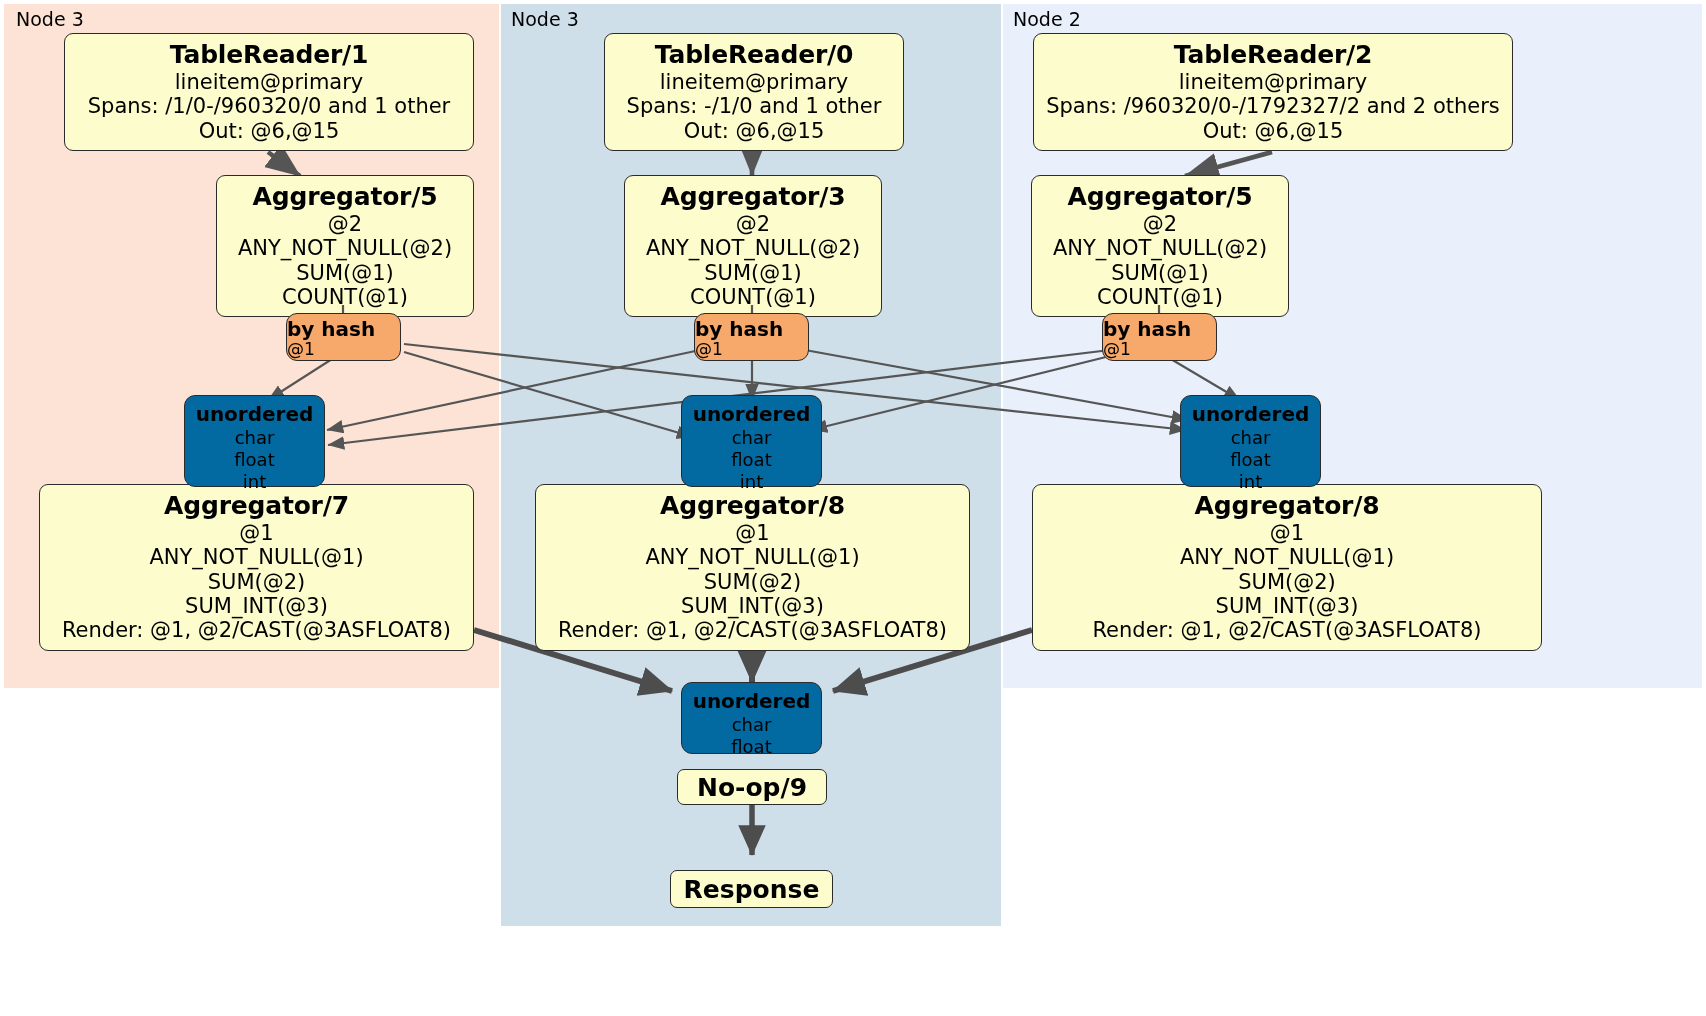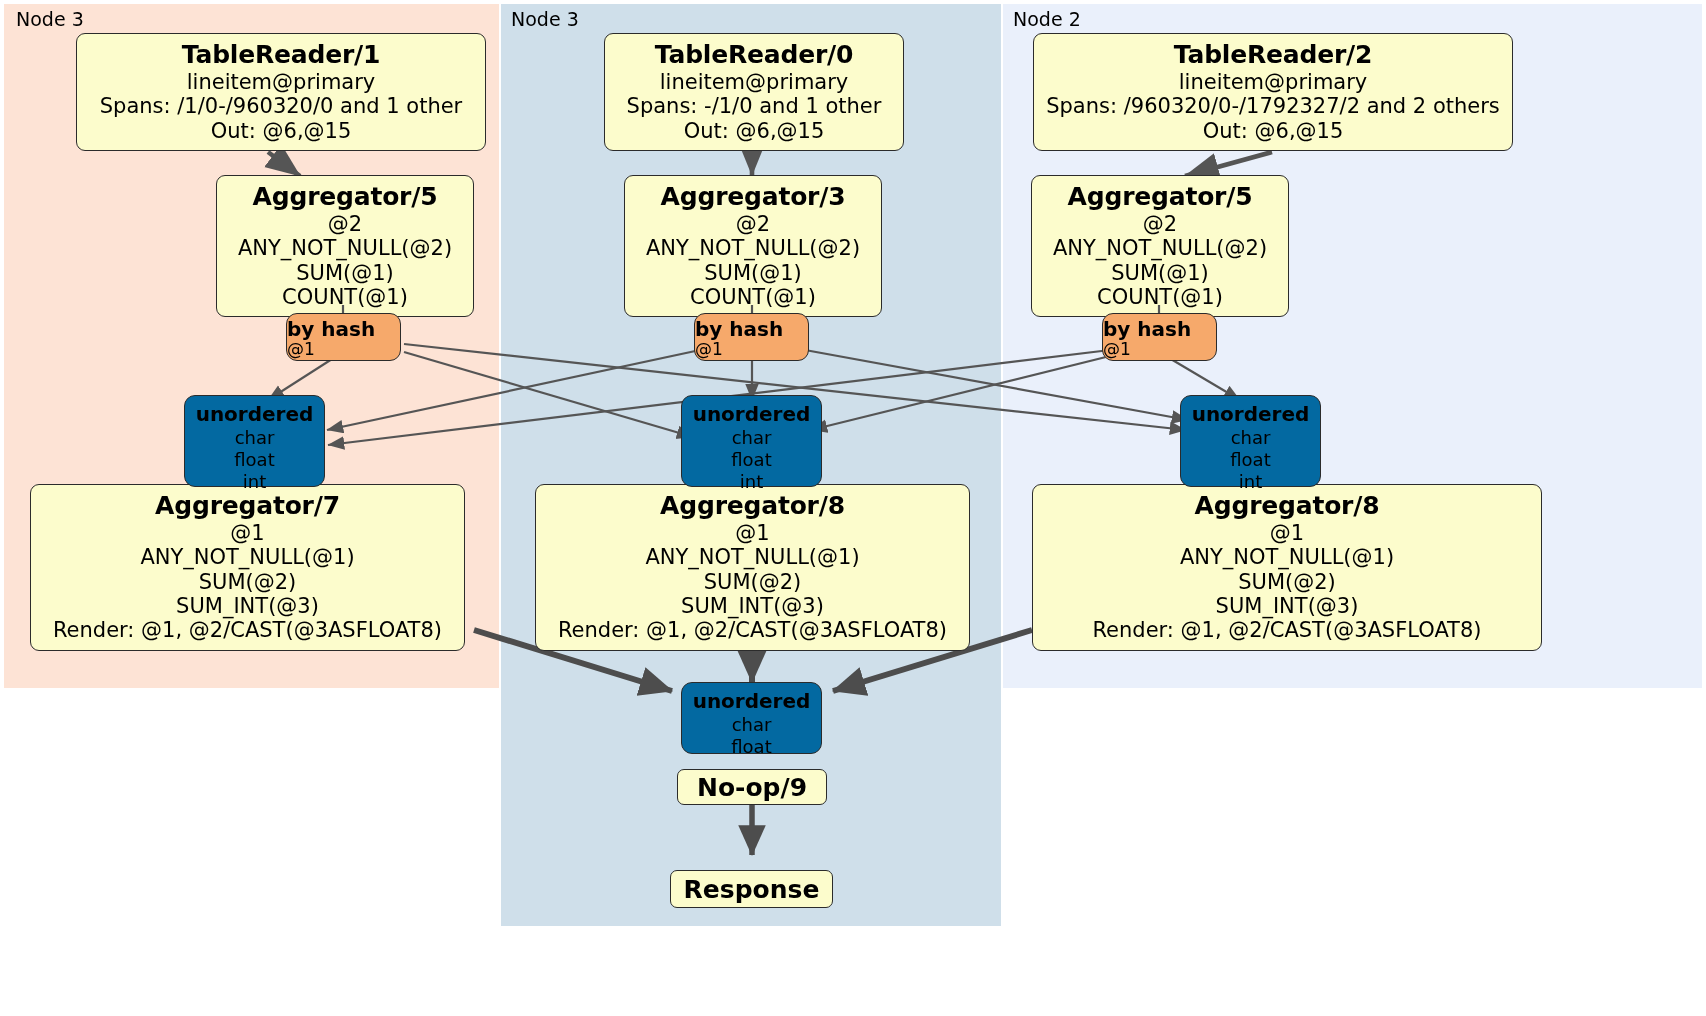--- a/index.html
+++ b/index.html
@@ -155,21 +155,21 @@
       <path d="M474,630 L672,691"></path>
       <path d="M752,661 L752,682"></path>
       <path d="M1032,630 L833,691"></path>
     </g>
 
     <g stroke="#4d4d4d" stroke-width="5.5" fill="none" marker-end="url(#ahThick)">
       <path d="M752,792 L752,855"></path>
     </g>
   </svg>
 
-  <div class="proc" style="left:76px;top:33px;width:410px;">
+  <div class="proc" style="left:64px;top:33px;width:410px;">
     <span class="ttl">TableReader/1</span>
     <span class="ln">lineitem@primary</span>
     <span class="ln">Spans: /1/0-/960320/0 and 1 other</span>
     <span class="ln">Out: @6,@15</span>
   </div>
 
   <div class="proc" style="left:216px;top:175px;width:258px;">
     <span class="ttl">Aggregator/5</span>
     <span class="ln">@2</span>
     <span class="ln">ANY_NOT_NULL(@2)</span>
@@ -182,21 +182,21 @@
     <span class="rs">@1</span>
   </div>
 
   <div class="sync" style="left:184px;top:395px;width:141px;height:92px;">
     <span class="st">unordered</span>
     <span class="sl">char</span>
     <span class="sl">float</span>
     <span class="sl">int</span>
   </div>
 
-  <div class="proc" style="left:30px;top:484px;width:435px;">
+  <div class="proc" style="left:39px;top:484px;width:435px;">
     <span class="ttl">Aggregator/7</span>
     <span class="ln">@1</span>
     <span class="ln">ANY_NOT_NULL(@1)</span>
     <span class="ln">SUM(@2)</span>
     <span class="ln">SUM_INT(@3)</span>
     <span class="ln">Render: @1, @2/CAST(@3ASFLOAT8)</span>
   </div>
 
   <div class="proc" style="left:604px;top:33px;width:300px;">
     <span class="ttl">TableReader/0</span>

